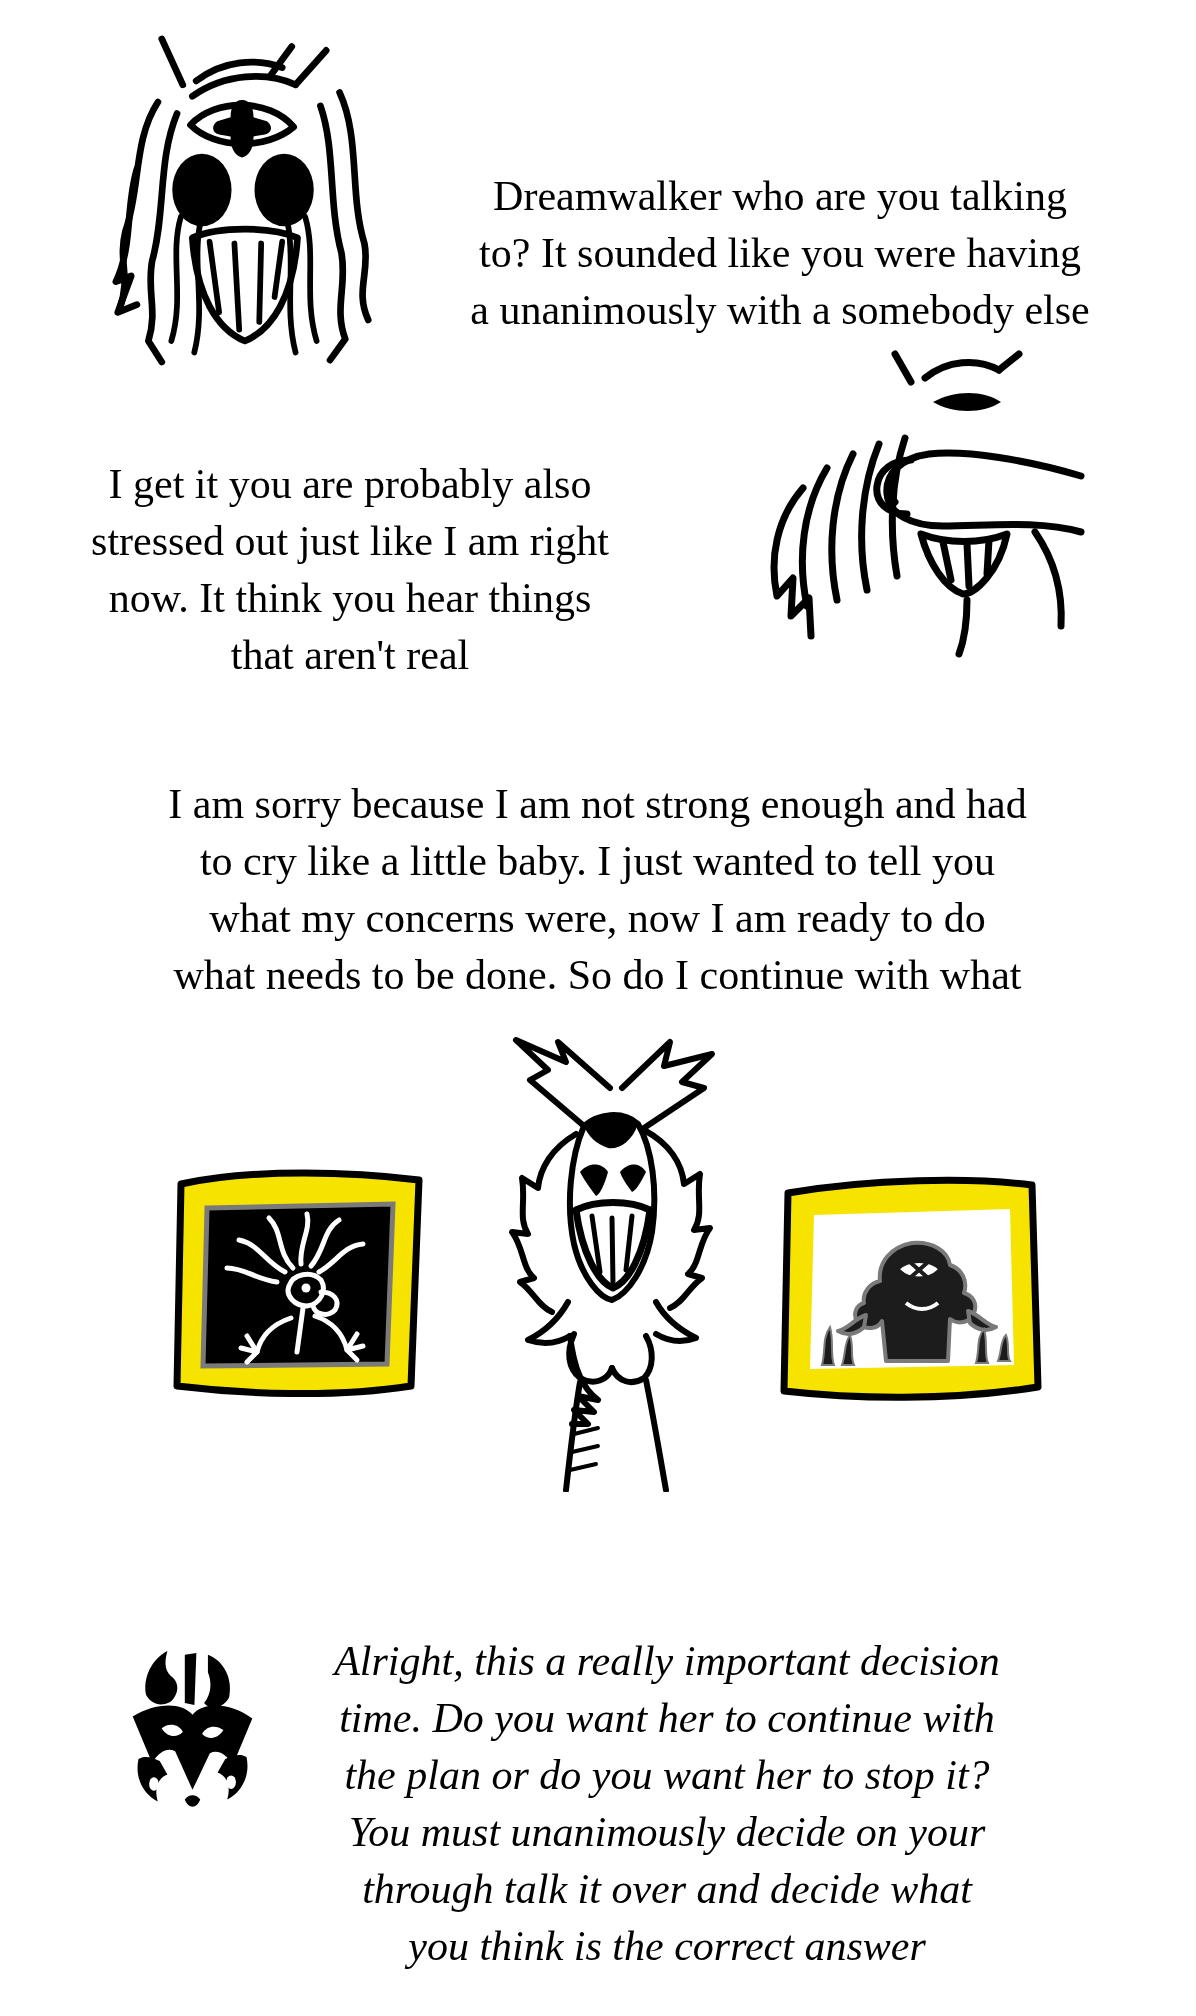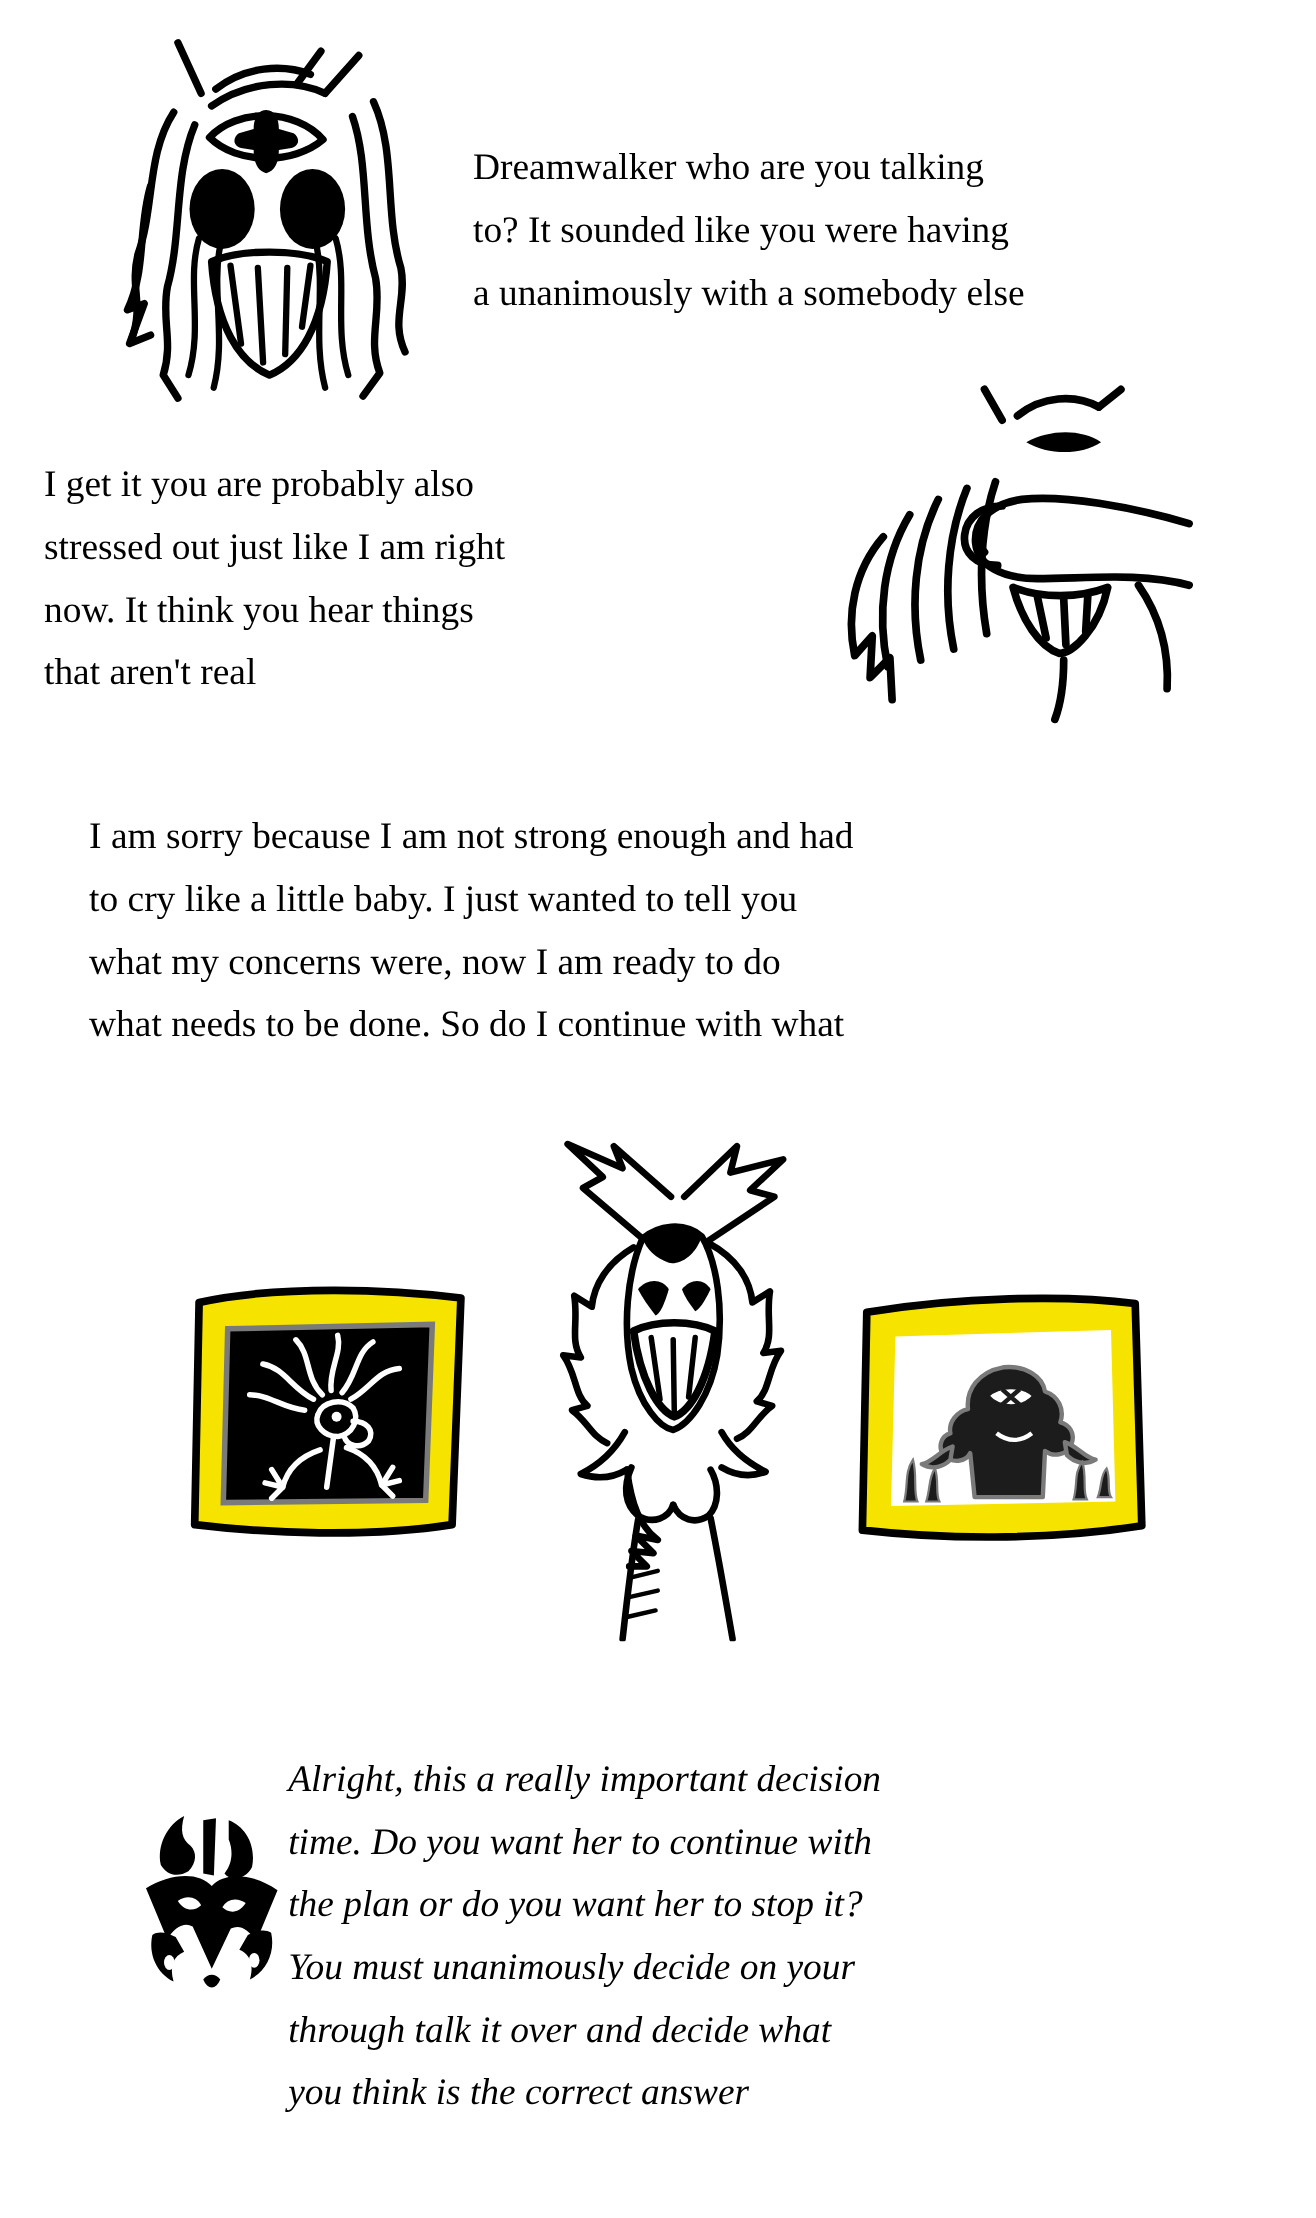--- a/index.html
+++ b/index.html
@@ -8,30 +8,32 @@
     position: relative;
     width: 1196px;
     height: 2016px;
     background: #ffffff;
     font-family: "Liberation Serif", serif;
     color: #000;
     overflow: hidden;
   }
   .dialogue {
     position: absolute;
-    font-size: 34px;
+    font-size: 42px;
     line-height: 57px;
+    text-align: center;
+    margin-top: 44px;
   }
   .dialogue .line { white-space: nowrap; }
   .art { position: absolute; }
   .art svg { display: block; width: 100%; height: 100%; }
 
   .txt-question { left: 430px; top: 124px; width: 700px; }
   .txt-reply    { left: 40px;  top: 412px; width: 620px; }
-  .txt-apology  { left: 81px;  top: 732px; width: 1005px; }
+  .txt-apology  { left: 95px;  top: 732px; width: 1005px; }
   .txt-decision { left: 262px; top: 1589px; width: 810px; font-style: italic; }
 
   .ill-portrait       { left: 70px;  top: 20px;   width: 325px; height: 360px; }
   .ill-crying         { left: 715px; top: 348px;  width: 370px; height: 312px; }
   .ill-painting-left  { left: 165px; top: 1160px; width: 270px; height: 242px; }
   .ill-horned         { left: 472px; top: 1030px; width: 270px; height: 462px; }
   .ill-painting-right { left: 770px; top: 1165px; width: 275px; height: 240px; }
   .ill-watcher        { left: 125px; top: 1642px; width: 135px; height: 180px; }
 </style>
 </head>

